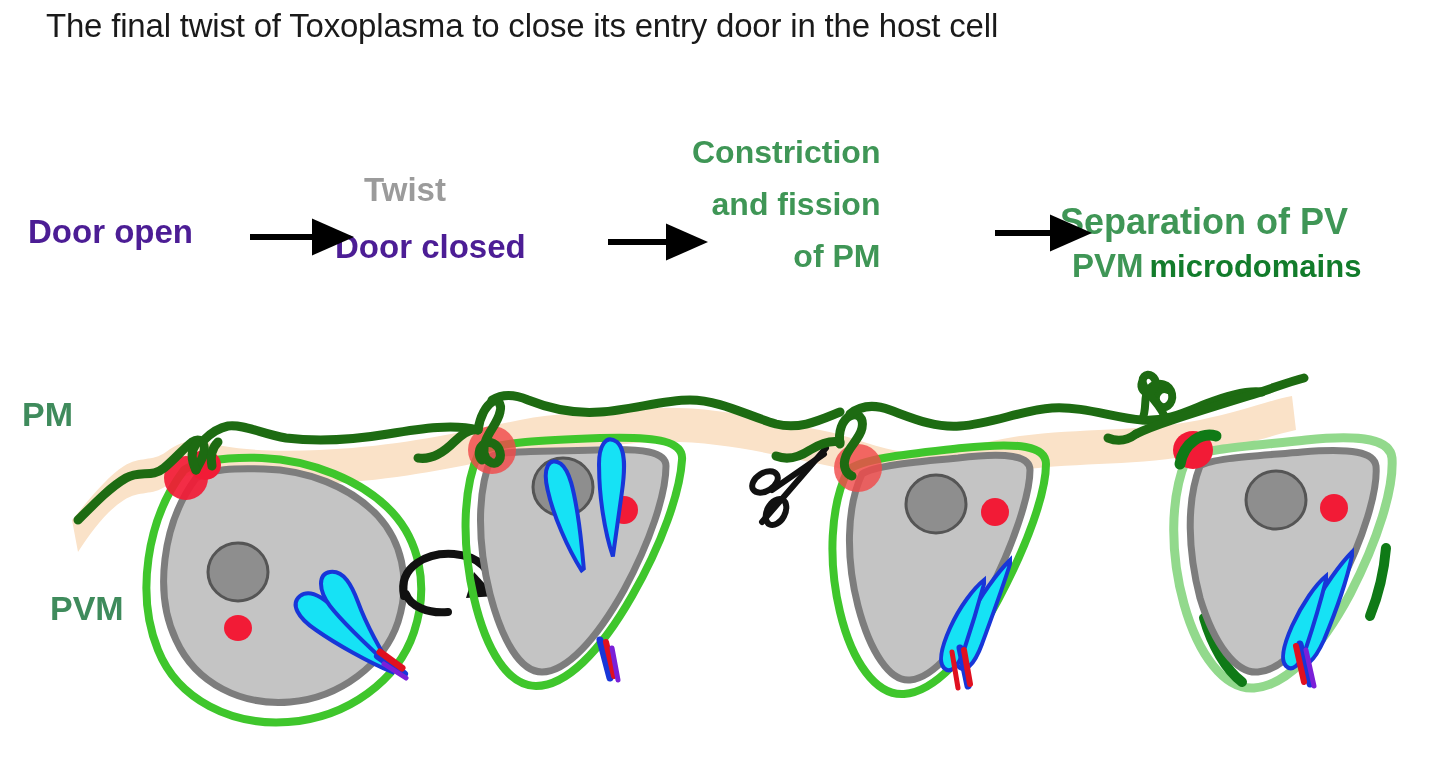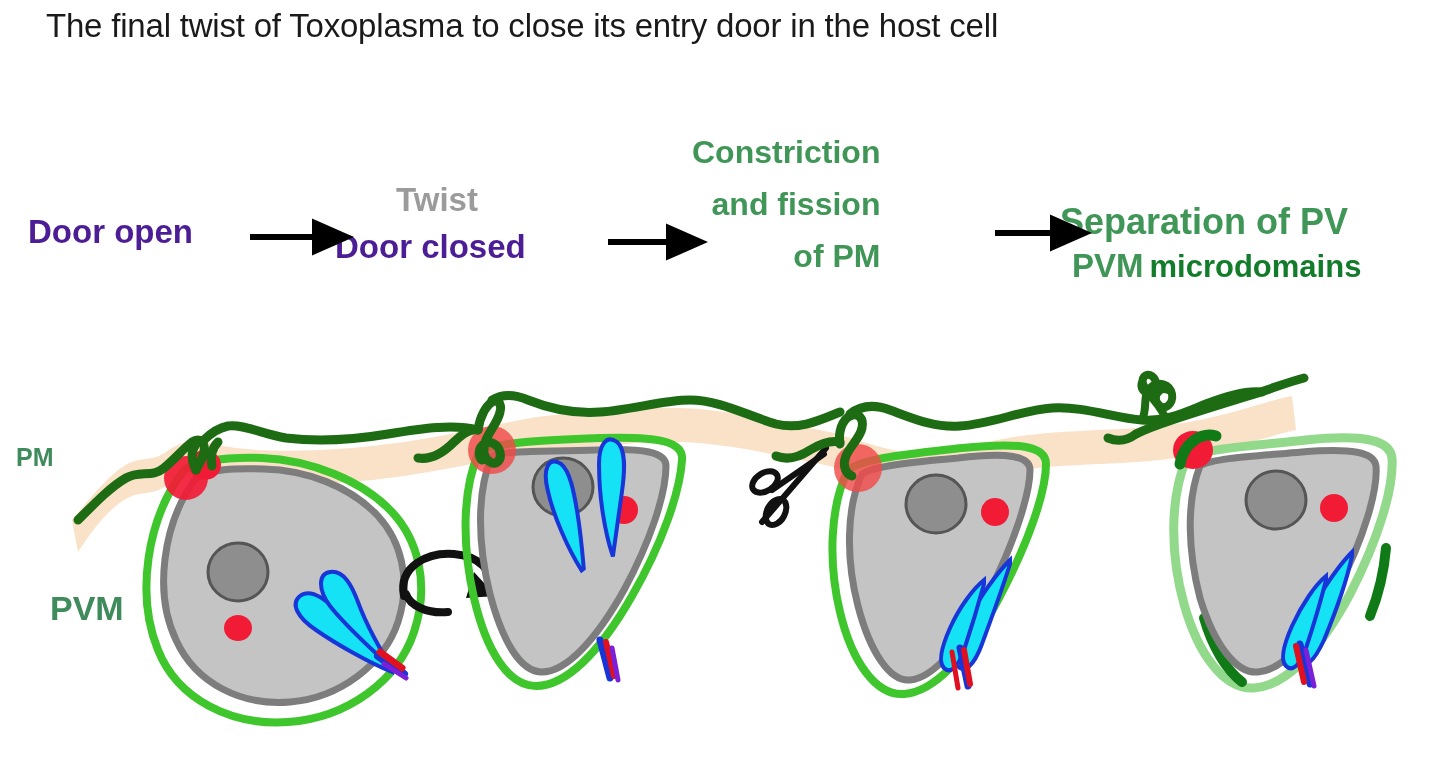--- a/index.html
+++ b/index.html
@@ -16,27 +16,27 @@
     letter-spacing:-0.2px;white-space:nowrap;
   }
 
   .lbl{position:absolute;white-space:pre;line-height:1.08;}
   .lbl-blue{color:#4c1d95;font-weight:bold;font-size:33px;}
   .lbl-gray{color:#9b9b9b;font-weight:bold;font-size:33px;}
   .lbl-green{color:#3f9656;font-weight:bold;font-size:33px;}
   .lbl-green-dark{color:#127c2b;font-weight:bold;font-size:31px;}
 
   #door-open{left:28px;top:214px;}
-  #twist{left:364px;top:182px;margin-left:32px;}
+  #twist{left:364px;top:172px;}
   #door-closed{left:335px;top:229px;}
   #constriction{left:692px;top:127px;font-size:32px;line-height:1.62;text-align:right;}
   #separation{left:1060px;top:193px;font-size:36px;line-height:1.62;}
   #sep-line2{position:absolute;left:1060px;top:247px;white-space:nowrap;margin-left:12px;}
 
-  #pm-label{left:16px;top:396px;font-size:25px;color:#3f8b5c;font-weight:bold;margin-top:48px;}
+  #pm-label{left:22px;top:396px;font-size:34px;color:#3f8b5c;font-weight:bold;}
   #pvm-label{left:50px;top:590px;font-size:34px;color:#3f8b5c;font-weight:bold;}
 
   svg.layer{position:absolute;left:0;top:0;width:1440px;height:782px;pointer-events:none;}
 </style>
 </head>
 <body>
 
 <div id="stage">
 
   <div class="title">The final twist of Toxoplasma to close its entry door in the host cell</div>

